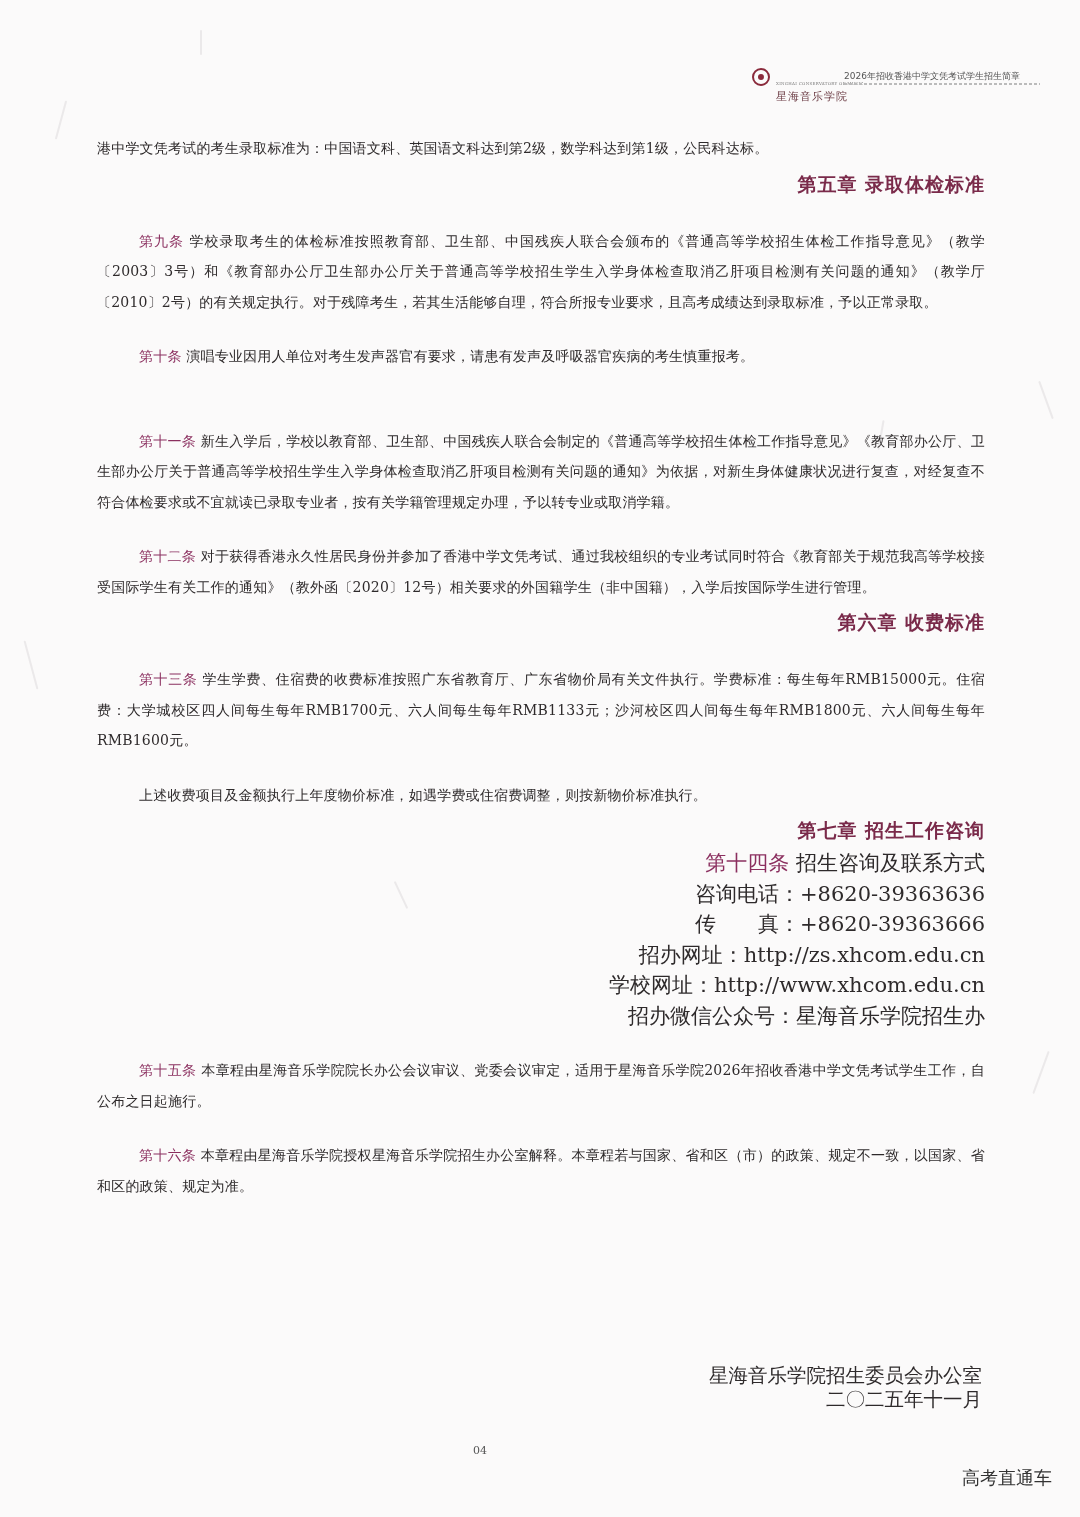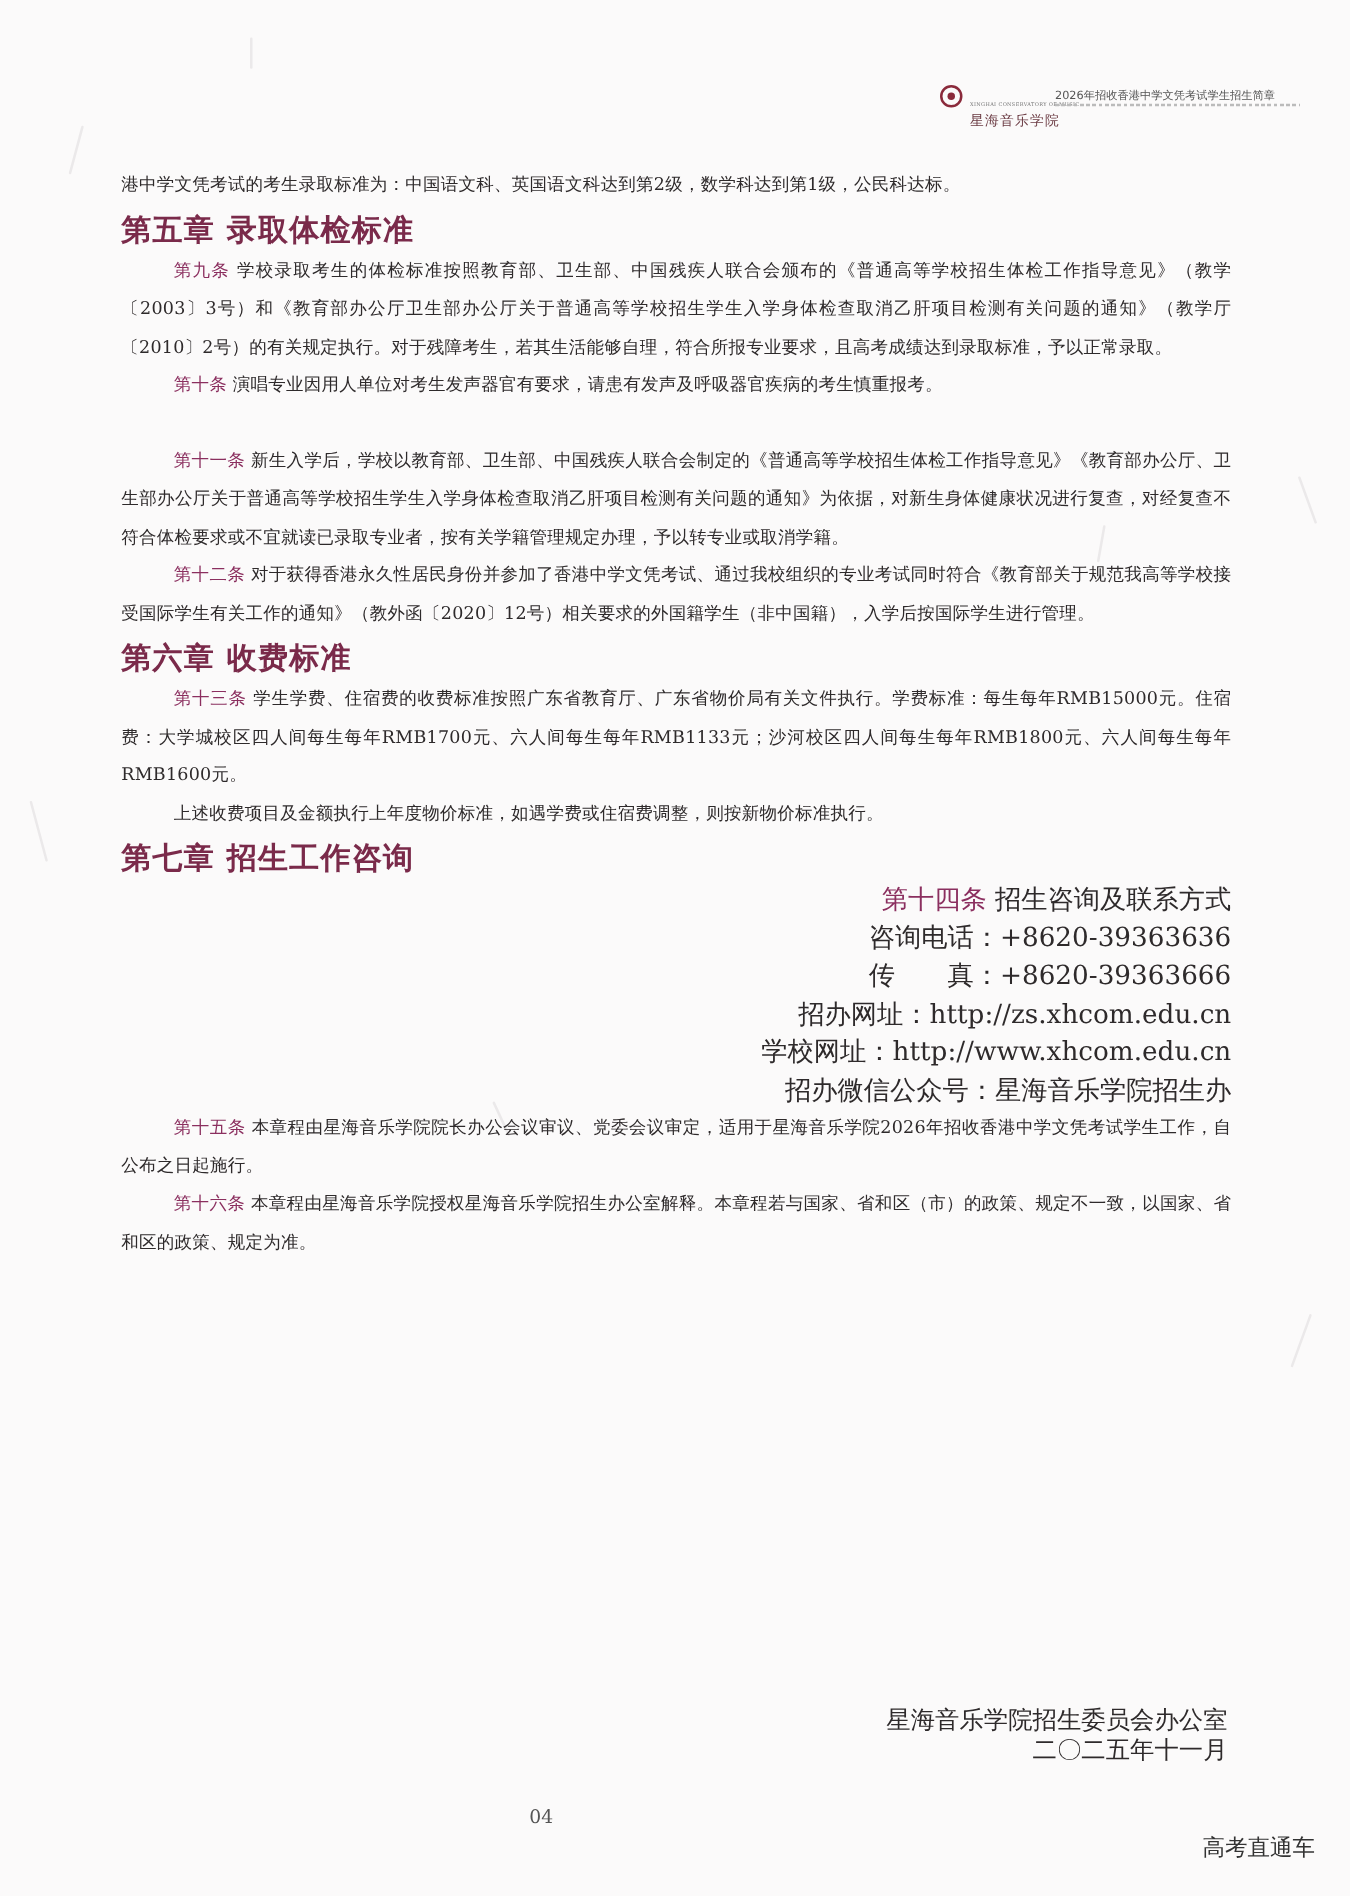--- a/index.html
+++ b/index.html
@@ -13,28 +13,28 @@
   .header { position: absolute; top: 66px; left: 752px; width: 300px; height: 30px; }
   .logo-seal { position: absolute; left: 0; top: 2px; width: 18px; height: 18px; border-radius: 50%; border: 2px solid #8a2a3b; box-sizing: border-box; }
   .logo-seal::after { content: ""; position: absolute; left: 4px; top: 4px; width: 6px; height: 6px; border-radius: 50%; background: #8a2a3b; }
   .logo-name { position: absolute; left: 24px; top: 0; font-size: 11px; color: #6b3b43; letter-spacing: 1px; white-space: nowrap; margin-top: 23px; }
   .logo-en { position: absolute; left: 24px; top: 15px; font-size: 4px; color: #777; letter-spacing: .3px; white-space: nowrap; }
   .header-title { position: absolute; left: 92px; top: 4px; font-family: "DejaVu Sans", sans-serif; font-size: 9px; color: #555; white-space: nowrap; text-align: center; }
   .header-sub { position: absolute; left: 92px; top: 17px; width: 196px; height: 2px; background: repeating-linear-gradient(90deg,#bbb 0 3px,transparent 3px 5px); }
 
   .content { position: absolute; left: 97px; top: 133px; width: 888px; }
   .p { font-size: 14px; line-height: 30.5px; margin: 0; text-align: justify; letter-spacing: .2px; }
-  .indent { text-indent: 42px; }
+  .indent { text-indent: 42px; margin-top: 24px; }
   .art { color: #8b2f5f; }
-  .chapter { font-size: 24px; font-weight: bold; color: #7a2a4a; line-height: 36px; margin: 2px 0 0 0; letter-spacing: 1px; }
+  .chapter { font-size: 19px; font-weight: bold; color: #7a2a4a; line-height: 36px; margin: 2px 0 0 0; letter-spacing: 1px; text-align: right; }
   .contact { font-size: 21px; line-height: 30.5px; margin: 0 0 0 42px; text-align: right; }
   .contact .lbl { display: inline-block; }
   .gap { height: 30px; }
   .signature { position: absolute; right: 98px; top: 1364px; text-align: right; font-size: 19.5px; line-height: 24px; }
-  .page-num { position: absolute; left: 0; width: 866px; top: 1444px; text-align: center; font-size: 15px; color: #555; }
+  .page-num { position: absolute; left: 0; width: 866px; top: 1444px; text-align: center; font-size: 11px; color: #555; padding-left: 47px; }
   .watermark { position: absolute; right: 28px; top: 1466px; font-family: "DejaVu Sans", sans-serif; font-size: 18px; color: #333; }
 </style>
 </head>
 <body>
 
 <div class="bg-stroke" style="left:60px;top:100px;height:40px;transform:rotate(15deg)"></div>
 <div class="bg-stroke" style="left:200px;top:30px;height:25px"></div>
 <div class="bg-stroke" style="left:1045px;top:380px;height:40px;transform:rotate(-20deg)"></div>
 <div class="bg-stroke" style="left:880px;top:420px;height:30px;transform:rotate(10deg)"></div>
 <div class="bg-stroke" style="left:30px;top:640px;height:50px;transform:rotate(-15deg)"></div>

